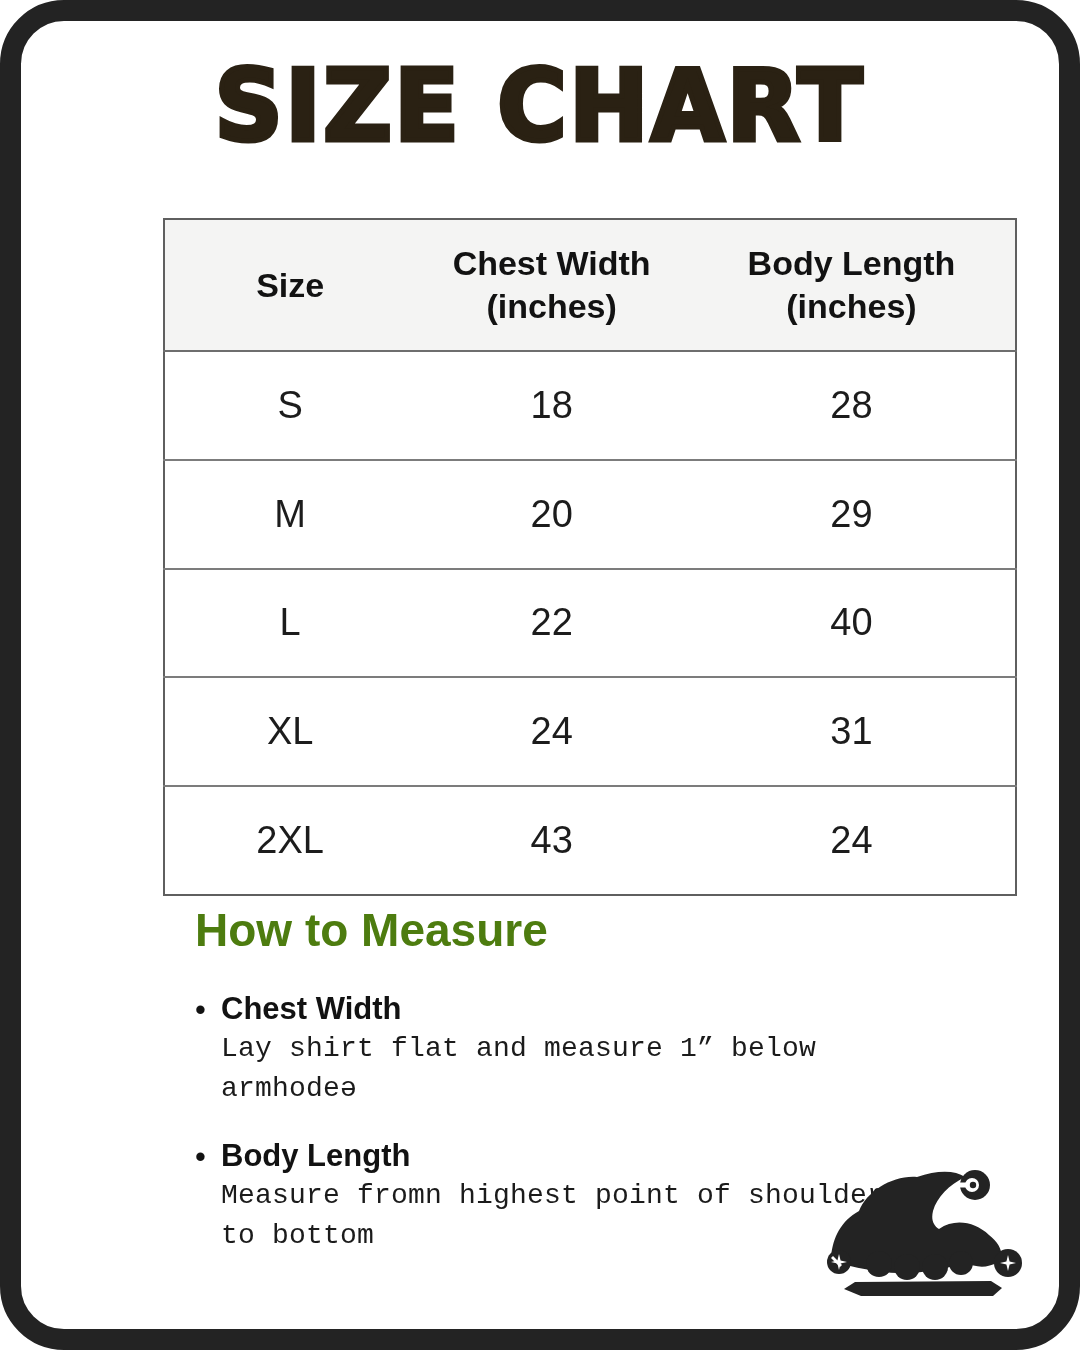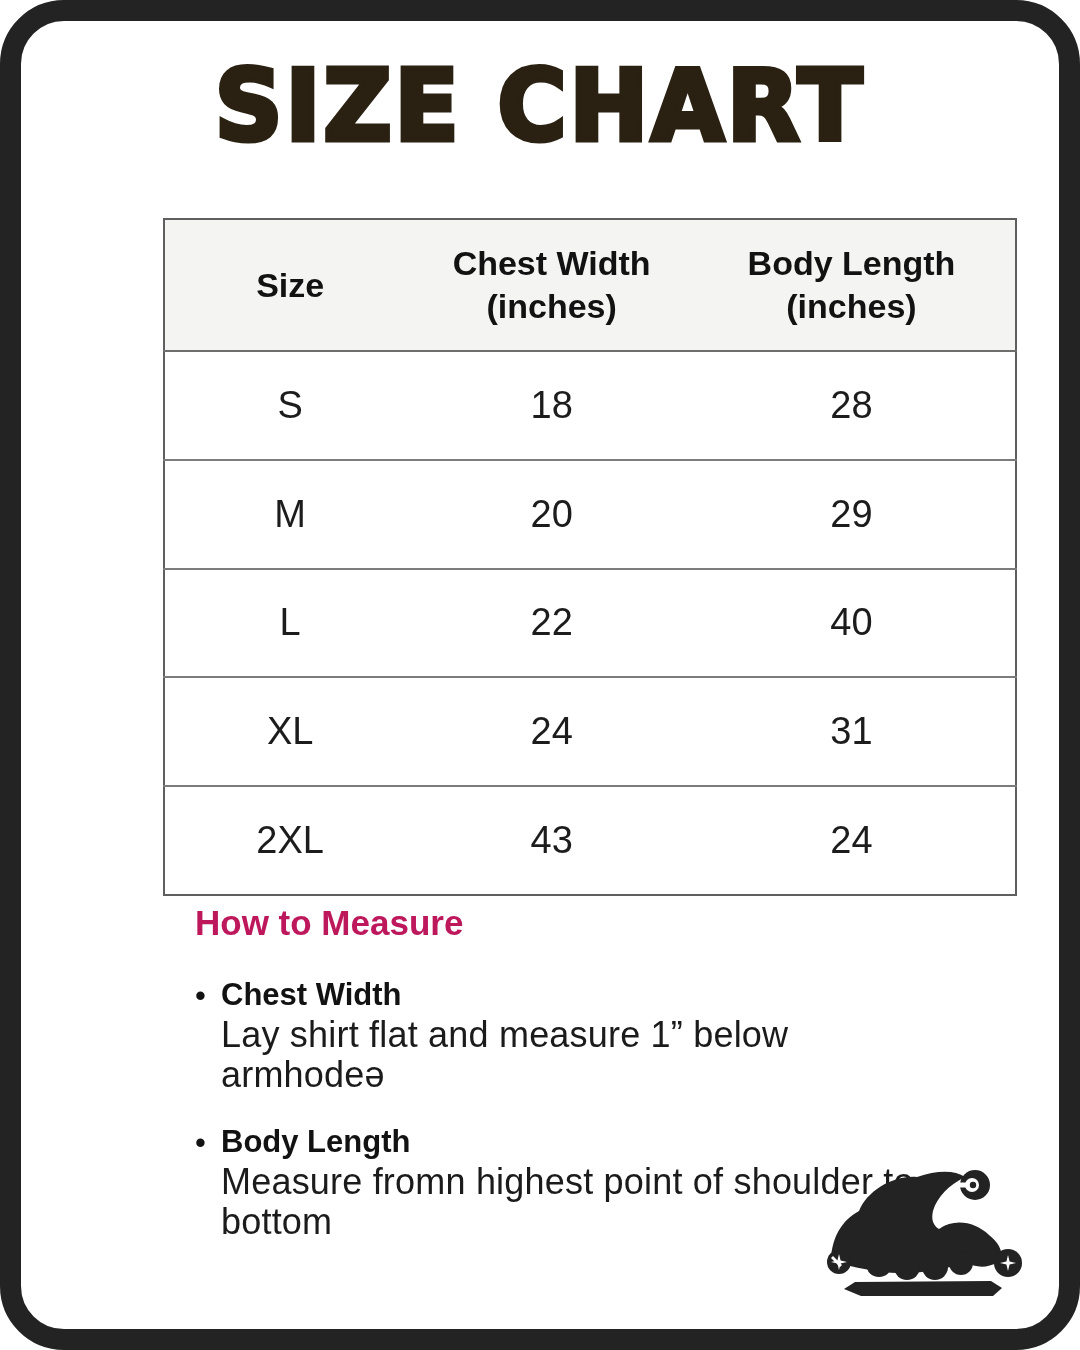--- a/index.html
+++ b/index.html
@@ -28,28 +28,28 @@
   table.size-table th{
     height:128px;background:#f4f4f3;font-weight:bold;font-size:34px;
     line-height:1.26;text-align:center;vertical-align:middle;color:#121212;
     border-bottom:2px solid #6e6e6e;
   }
   table.size-table td{
     height:89px;font-size:38px;font-weight:400;text-align:center;
     vertical-align:middle;border-top:2px solid #7c7c7c;background:#ffffff;
   }
   .howto{position:absolute;left:195px;top:903px;width:730px;color:#121212;}
-  .howto-heading{font-size:35px;font-weight:bold;margin:0 0 32px 0;color:#be185d;}
+  .howto-heading{font-size:46px;font-weight:bold;margin:0 0 32px 0;color:#4d7c0f;}
   ul.measure-list{list-style:none;margin:0;padding:0 0 0 26px;}
   ul.measure-list li{position:relative;margin:0 0 27px 0;}
   ul.measure-list li .bullet{
     position:absolute;left:-26px;top:1px;font-size:31px;line-height:40px;color:#121212;
   }
   .mi-label{font-size:31px;font-weight:bold;line-height:40px;color:#121212;}
-  .mi-lines{font-size:36px;font-weight:400;line-height:40px;color:#1b1b1b;letter-spacing:.2px;}
+  .mi-lines{font-size:28px;font-weight:400;line-height:40px;color:#1b1b1b;letter-spacing:.2px;font-family:Liberation Mono, monospace;}
   .logo{position:absolute;left:815px;top:1163px;width:210px;height:137px;}
 </style>
 </head>
 <body>
 
 <div class="canvas">
 
   <div class="frame"></div>
 
   <div class="title">SIZE CHART</div>

